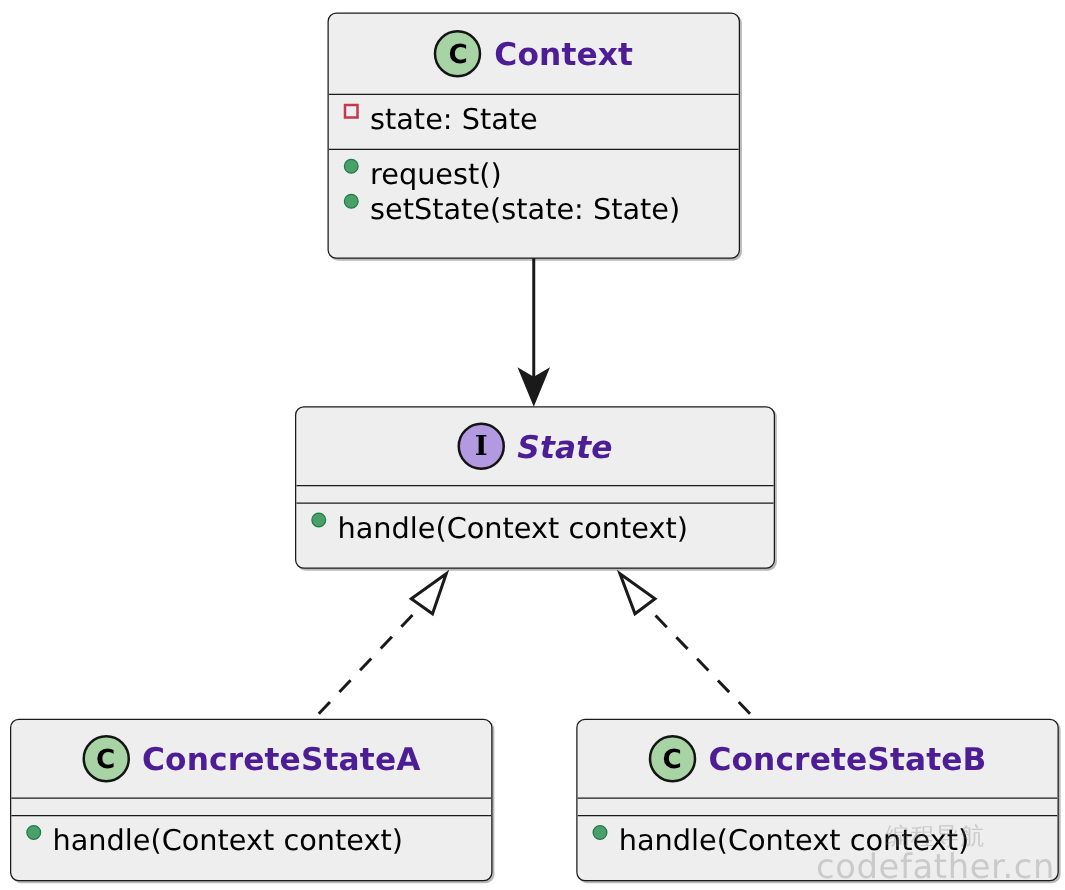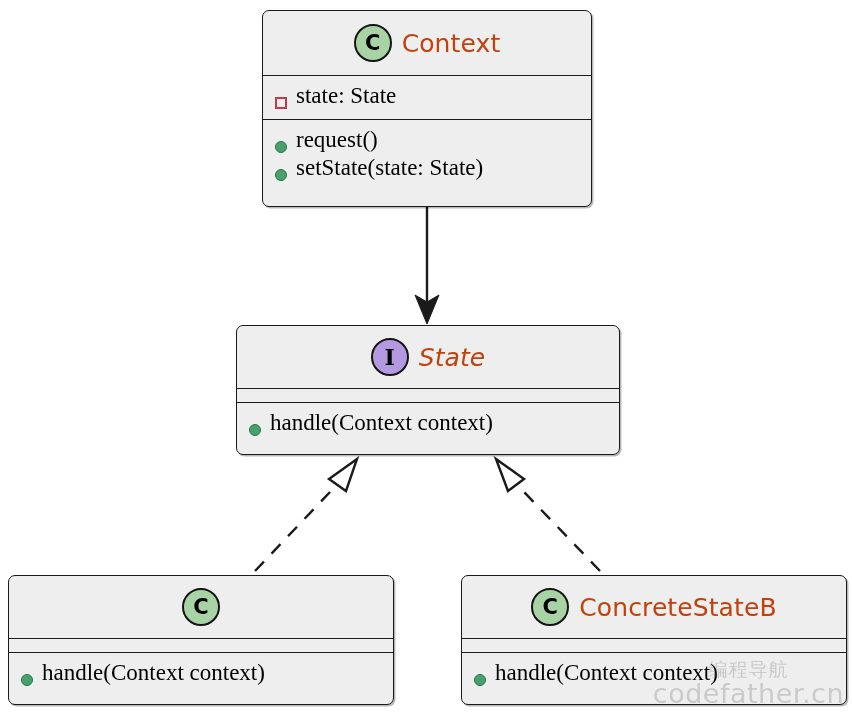--- a/index.html
+++ b/index.html
@@ -48,23 +48,24 @@
   }
 
   .box-header {
     display: flex;
     align-items: center;
     justify-content: center;
     gap: 10px;
   }
   .box-title {
     font-size: 25px;
-    color: #c2410c;
+    color: #4c1d95;
     letter-spacing: 0.1px;
     white-space: nowrap;
+    font-weight: bold;
   }
   .box-title.italic {
     font-style: italic;
     text-align: center;
   }
 
   
   .badge {
     width: 34px;
     height: 34px;
@@ -88,25 +89,24 @@
     font-family: "DejaVu Serif", "Liberation Serif", serif;
     font-size: 22px;
   }
 
   
   .members {
     padding: 6px 0 7px 0;
   }
   .member-row {
     display: flex;
-    align-items: flex-end;
+    align-items: flex-start;
     gap: 9px;
     padding: 1px 10px 1px 12px;
     white-space: nowrap;
-    font-family: Liberation Serif, serif;
   }
   .member-text {
     font-size: 23px;
     color: #000000;
   }
   .vis {
     flex: none;
     display: inline-block;
   }
   .vis-public {
@@ -206,20 +206,21 @@
       <div class="member-row">
         <span class="vis vis-public"></span>
         <span class="member-text">handle(Context context)</span>
       </div>
     </div>
   </div>
 
   <div class="uml-box" style="left:8px; top:575px; width:386px; height:130px;">
     <div class="compartment box-header" style="height:62px;">
       <span class="badge badge-class">C</span>
+      <span class="box-title">ConcreteStateA</span>
     </div>
     <div class="compartment empty-compartment"></div>
     <div class="compartment members">
       <div class="member-row">
         <span class="vis vis-public"></span>
         <span class="member-text">handle(Context context)</span>
       </div>
     </div>
   </div>
 

